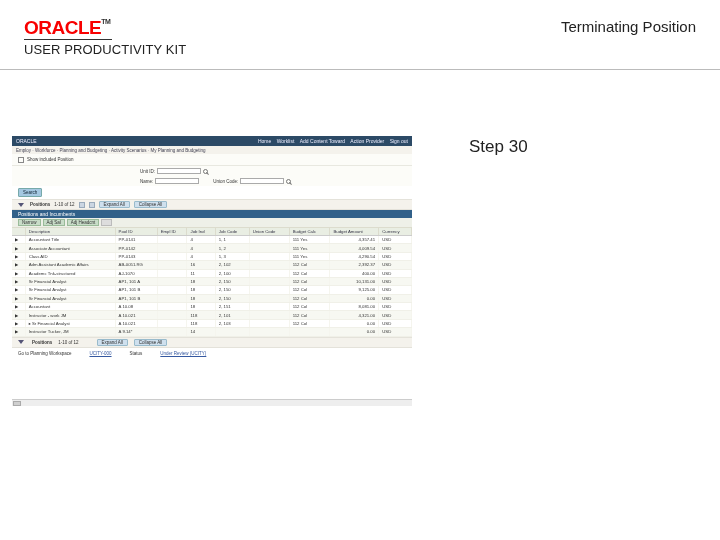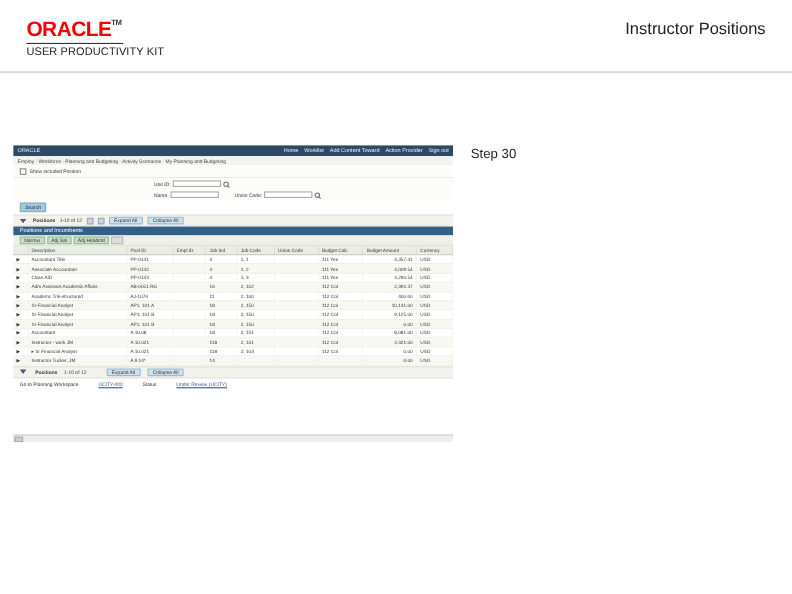--- a/index.html
+++ b/index.html
@@ -21,21 +21,21 @@
   .oracle-logo {
     font-family: Arial, sans-serif;
     font-weight: bold;
     font-size: 19px;
     color: #f80000;
     letter-spacing: -0.5px;
     line-height: 1;
   }
   .oracle-logo .tm { font-size: 7px; color: #333; vertical-align: top; }
   .logo-rule { border: none; border-top: 1px solid #333; margin: 2px 0 2px 0; width: 88px; }
-  .upk-label { font-size: 10px; color: #222; letter-spacing: 0.1px; }
+  .upk-label { font-size: 13px; color: #222; letter-spacing: 0.1px; }
   .page-title { font-size: 15px; color: #222; text-align: right; }
   .hr-full { border: none; border-top: 1px solid #bbb; margin: 6px 0 0 0; }
 
   .content {
     display: flex;
     padding: 66px 24px 0 12px;
     gap: 16px;
   }
 
   
@@ -128,37 +128,37 @@
     background:#f4f2ec; padding:1px 6px; font-size:4.5px; border-top:1px solid #e4e2da; border-bottom:1px solid #e4e2da;
   }
   .footer-row {
     display:flex; gap:18px; padding:3px 6px; font-size:4.5px;
   }
   .footer-row .lnk { color:#3558a0; text-decoration:underline; }
   .scrollbar { position:absolute; left:0; bottom:0; right:0; height:7px; background:#eee; border-top:1px solid #ccc; }
   .scrollbar .sthumb { position:absolute; left:1px; top:1px; width:8px; height:5px; background:#cfcfcf; border:1px solid #aaa; }
 
   
-  .rcol { flex:1; font-size:12px; color:#222; line-height:1.35; }
+  .rcol { flex:1; font-size:17px; color:#222; line-height:1.35;margin-left:41px; }
   .step-label { margin-bottom:18px; }
   .instr .ul { text-decoration: underline; }
   .instr b { font-weight: bold; }
 </style>
 </head>
 <body>
 
 <div class="header">
   <div class="logo-block">
     <div class="oracle-logo">
       <span>ORACLE</span><span class="tm">TM</span>
     </div>
     <hr class="logo-rule">
     <div class="upk-label">USER PRODUCTIVITY KIT</div>
   </div>
-  <div class="page-title">Instructor Positions</div>
+  <div class="page-title">Terminating Position</div>
 </div>
 <hr class="hr-full">
 
 <div class="content">
 
   <div class="thumb">
     <div class="tbar">
       <span>ORACLE</span>
       <span class="tbar-right">
         <span>Home</span>

